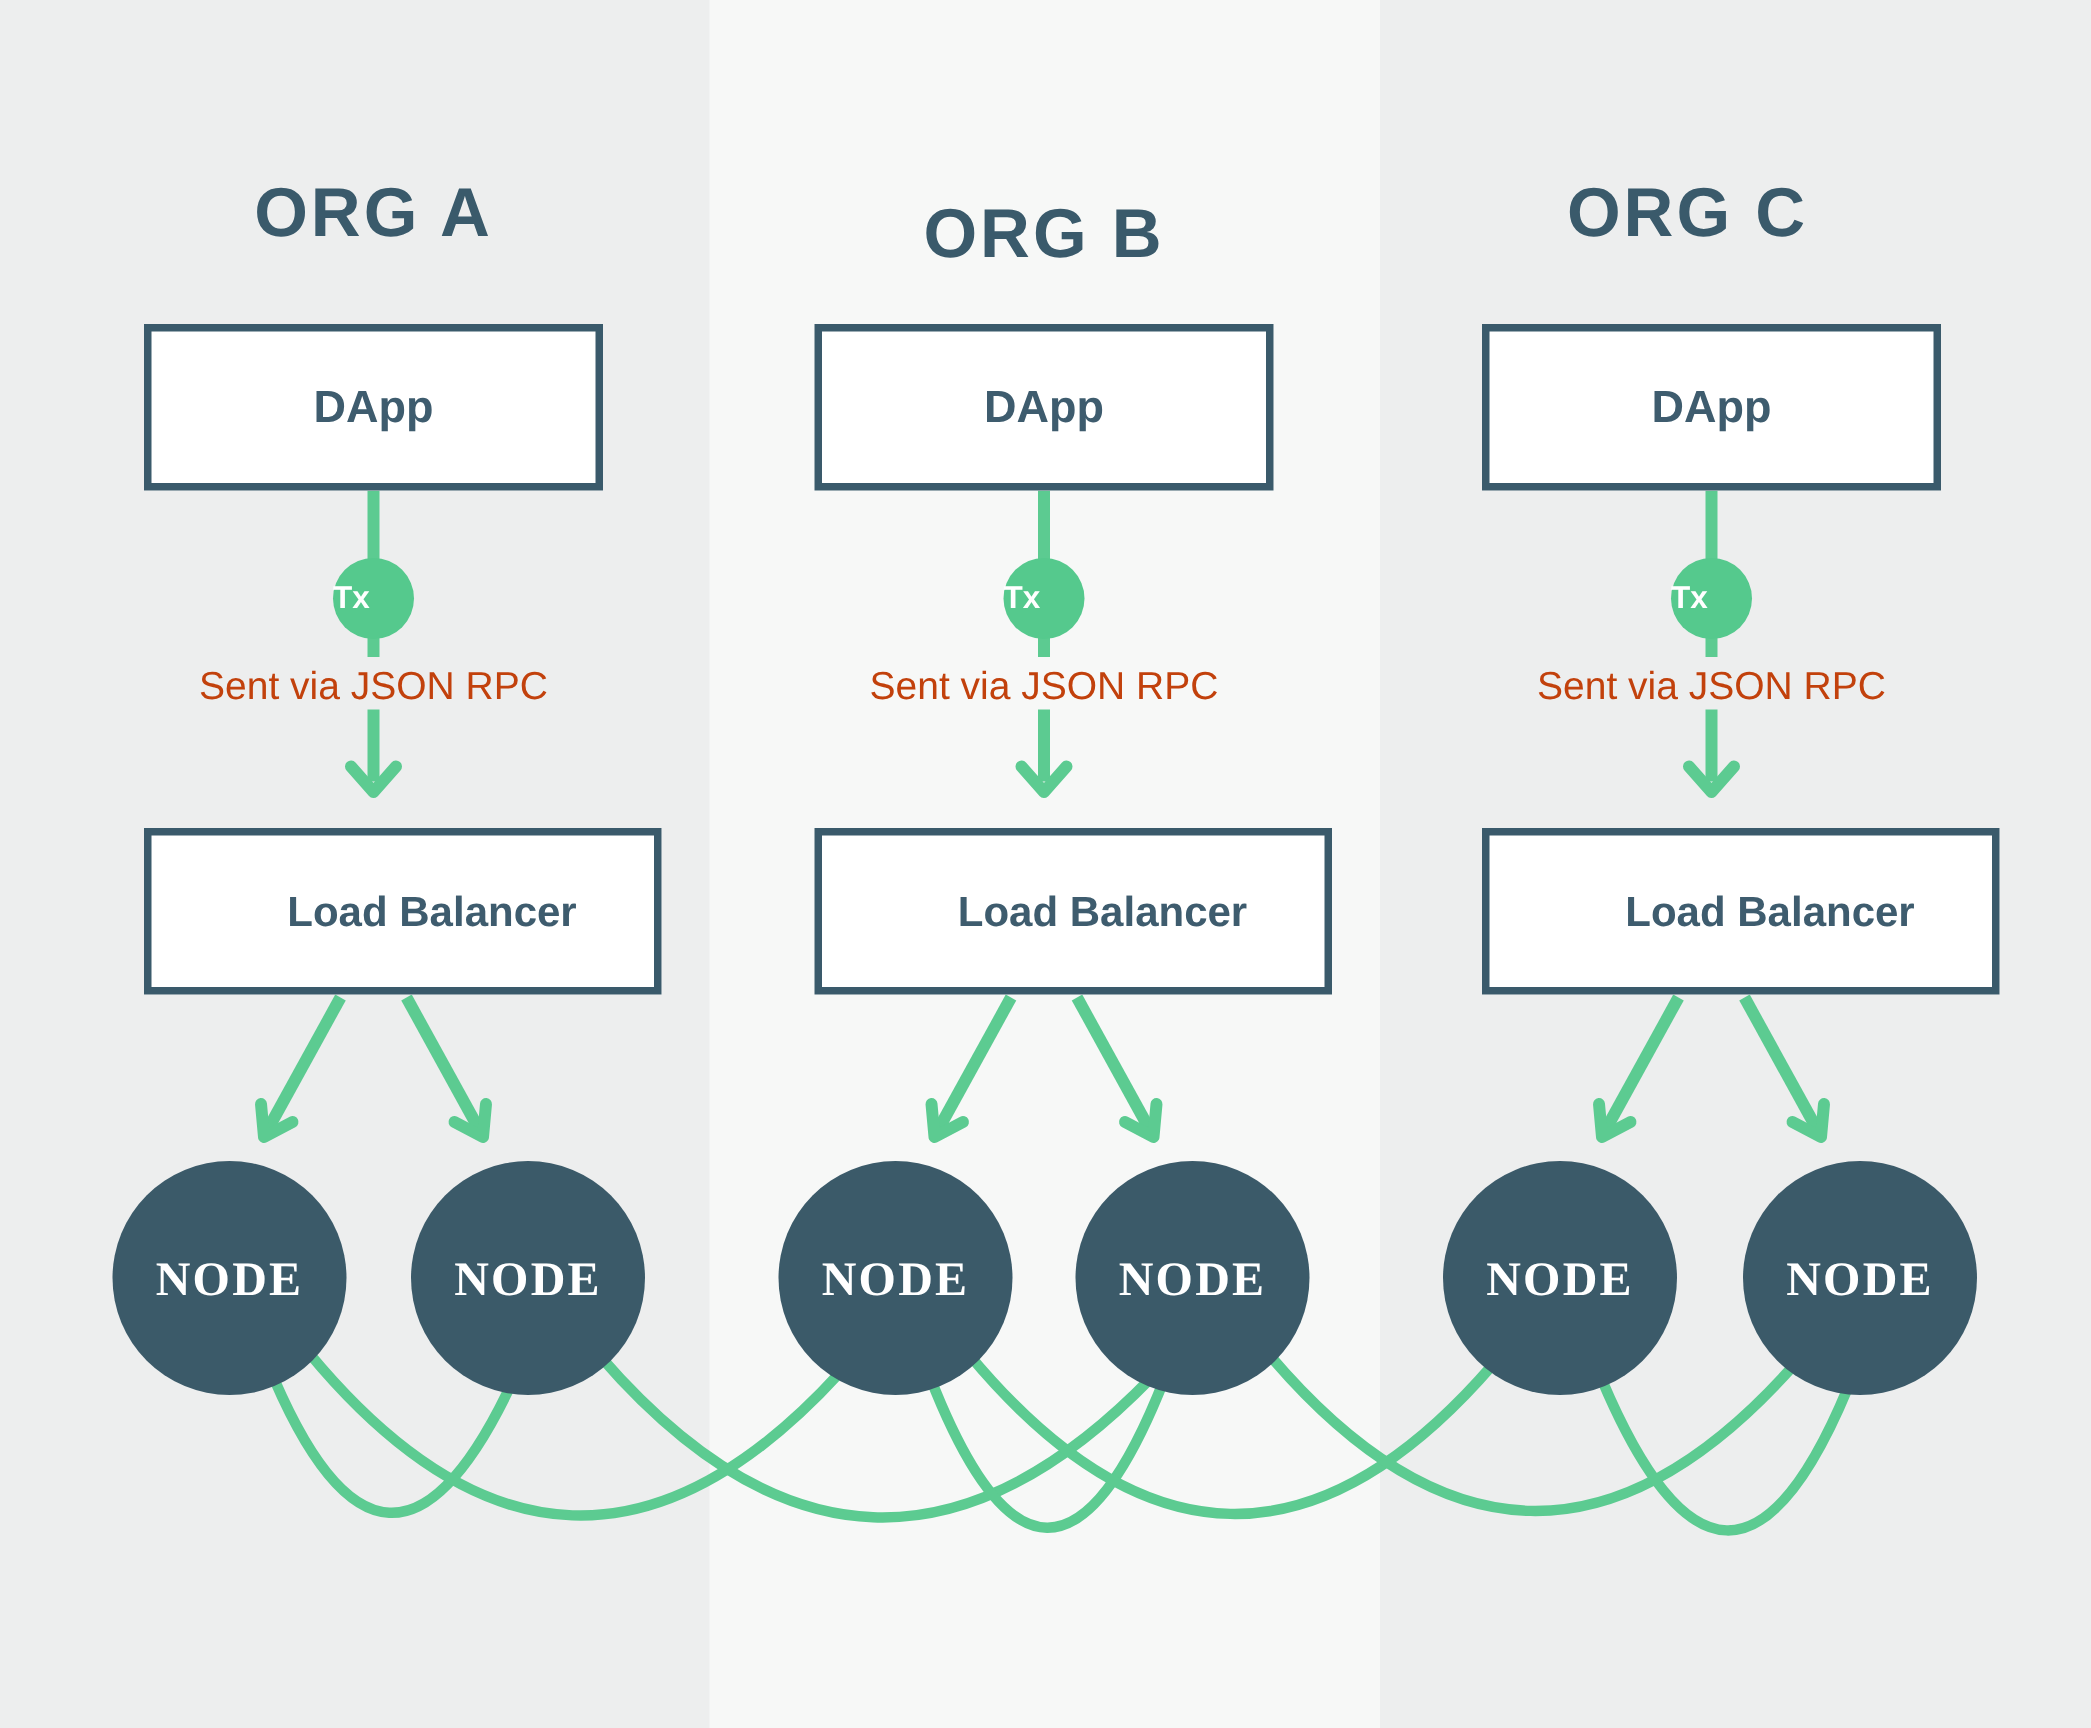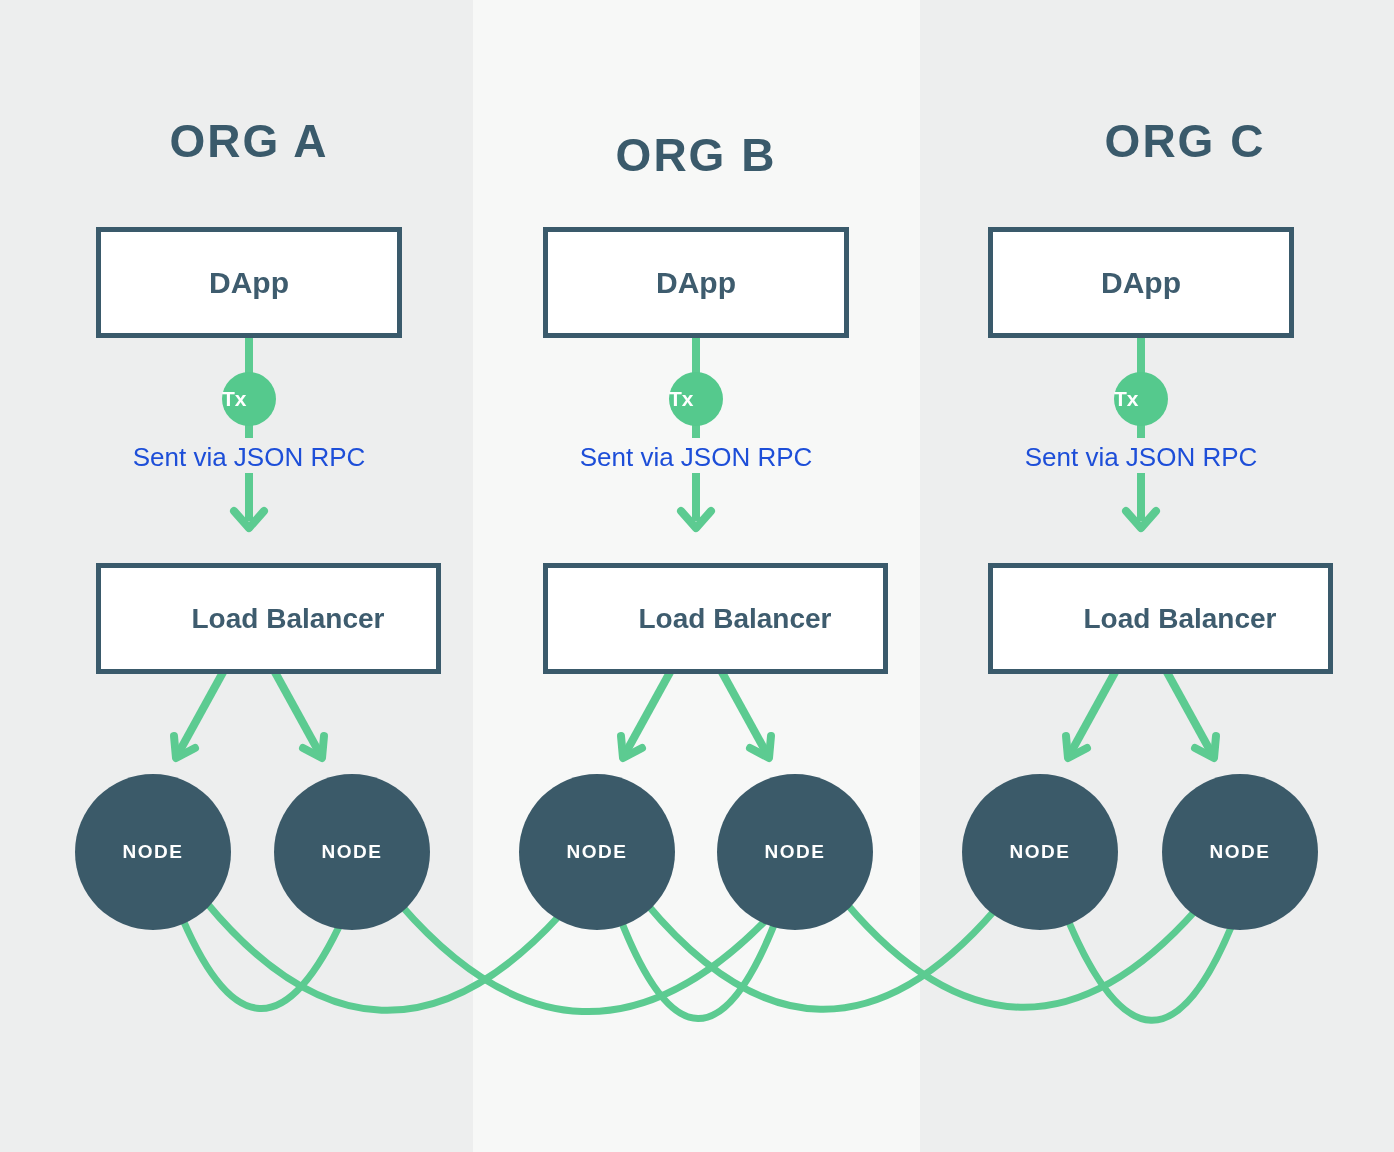--- a/index.html
+++ b/index.html
@@ -15,36 +15,36 @@
   .layer-svg{position:absolute;left:0;top:0;z-index:1;}
   .el{position:absolute;z-index:2;}
 
   .org-title{
     width:306px;text-align:center;font-size:46px;font-weight:bold;
     color:#3a5a6b;letter-spacing:2px;
   }
   .box{
     width:296px;height:101px;background:#ffffff;border:5px solid #3a5a6b;
     display:flex;align-items:center;justify-content:center;
-    color:#3e5c6e;font-weight:bold;margin-top:11px;
+    color:#3e5c6e;font-weight:bold;
   }
   .box.dapp{font-size:30px;}
   .box.lb{font-size:28px;padding-left:39px;}
   .tx-circle{
     width:54px;height:54px;border-radius:50%;background:#55c98d;
     display:flex;align-items:center;
     color:#ffffff;font-size:21px;font-weight:bold;
   }
   .rpc-caption{
-    width:360px;text-align:center;font-size:26px;color:#1d4ed8;
+    width:360px;text-align:center;font-size:26px;color:#c2410c;
   }
   .node-circle{
     width:156px;height:156px;border-radius:50%;background:#3b5a69;
     display:flex;align-items:center;justify-content:center;
-    color:#ffffff;font-size:19px;font-weight:bold;letter-spacing:1.5px;
+    color:#ffffff;font-size:32px;font-weight:bold;letter-spacing:1.5px;font-family:Liberation Serif, serif;
   }
   svg path, svg line{fill:none;stroke:#5ccb91;}
 </style>
 </head>
 <body>
 
 <div class="stage">
 
   <div class="bg-strip bg-side" style="left:0;width:473px;"></div>
   <div class="bg-strip bg-mid" style="left:473px;width:447px;"></div>
@@ -122,21 +122,21 @@
   <div class="el box lb" style="left:543px;top:552px;">
     <span>Load Balancer</span>
   </div>
   <div class="el node-circle" style="left:519px;top:774px;">
     <span>NODE</span>
   </div>
   <div class="el node-circle" style="left:717px;top:774px;">
     <span>NODE</span>
   </div>
 
-  <div class="el org-title" style="left:1032px;top:114px;">ORG C</div>
+  <div class="el org-title" style="left:972px;top:114px;">ORG C</div>
   <div class="el box dapp" style="left:988px;top:216px;">
     <span>DApp</span>
   </div>
   <div class="el tx-circle" style="left:1114px;top:372px;">
     <span>Tx</span>
   </div>
   <div class="el rpc-caption" style="left:961px;top:442px;">Sent via JSON RPC</div>
   <div class="el box lb" style="left:988px;top:552px;">
     <span>Load Balancer</span>
   </div>

